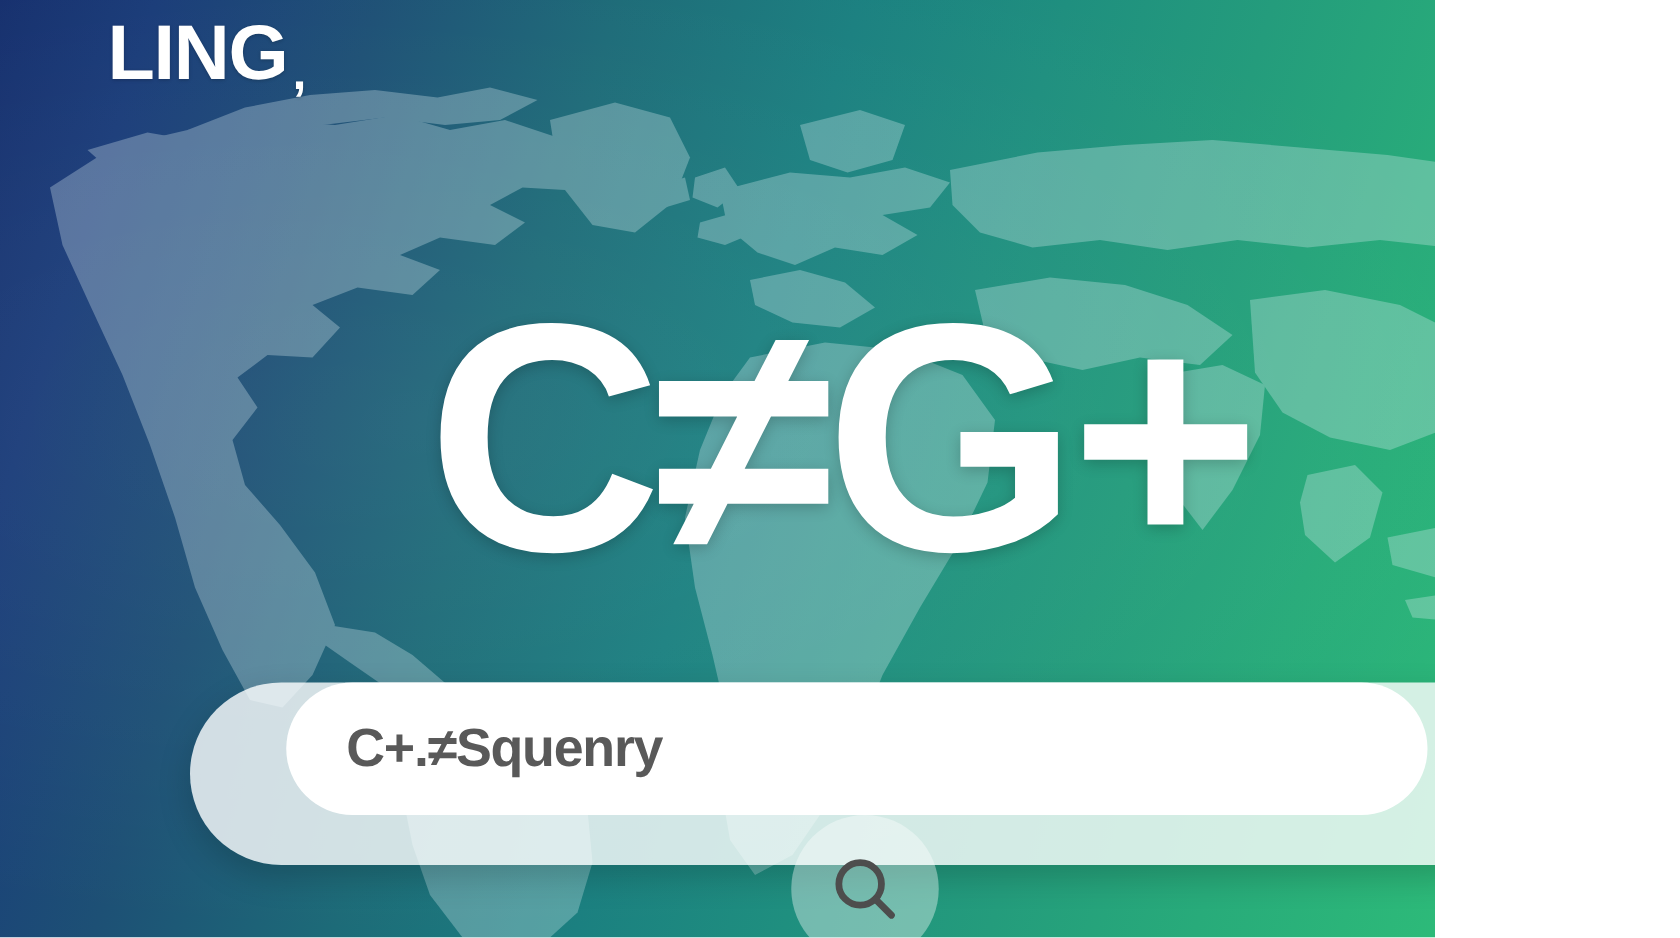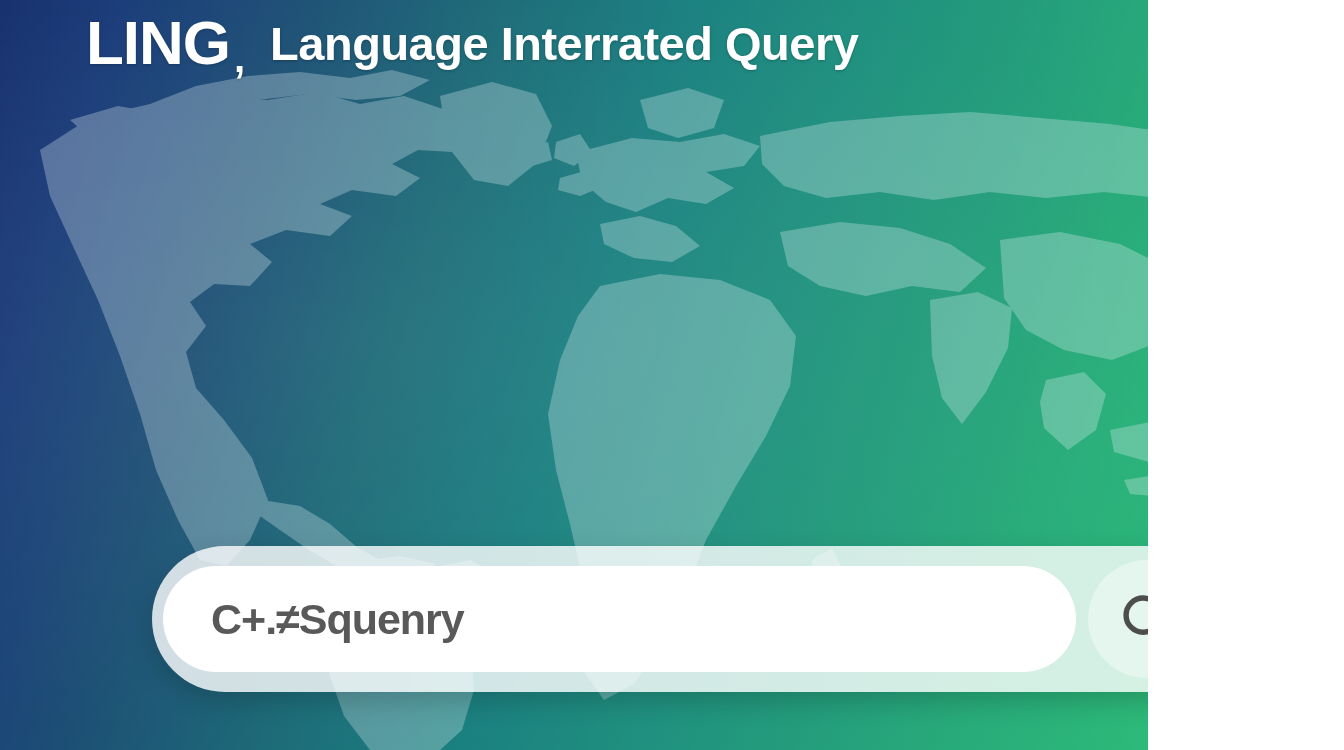--- a/index.html
+++ b/index.html
@@ -117,20 +117,21 @@
     top:546px;
     width:1066px;
     height:146px;
     border-radius:73px;
     background:rgba(255,255,255,0.80);
     box-shadow:0 10px 26px rgba(0,0,0,0.18);
     display:flex;
     align-items:center;
     padding:0 10px 0 11px;
     z-index:6;
+    flex-direction:column;
   }
   #search-input-wrap {
     width:913px;
     height:106px;
     border-radius:53px;
     background:#ffffff;
     display:flex;
     align-items:center;
     padding-left:48px;
     flex-shrink:0;
@@ -246,23 +247,25 @@
     </svg>
   </div>
 
   <div id="haze"></div>
 
   <div id="header">
     <div id="brand">
       <span>LING</span>
       <span id="brand-tail">,</span>
     </div>
-    <div id="tagline">Language Interrated Query</div>
-  </div>
-
+  </div>
+
+  <div id="hero">
+    <div id="hero-title">C≠G+</div>
+  </div>
 
   <div id="search-shell">
     <div id="search-input-wrap">
       <input id="search-value" type="text" value="C+.≠Squenry" style="">
     </div>
     <button id="search-button">
       <span>
         <svg width="62" height="62" viewBox="0 0 24 24" fill="none" stroke="#4d4d4d" stroke-width="2.1" stroke-linecap="round">
           <circle cx="10.5" cy="10.5" r="6.6"></circle>
           <line x1="15.4" y1="15.4" x2="20.2" y2="20.2"></line>

